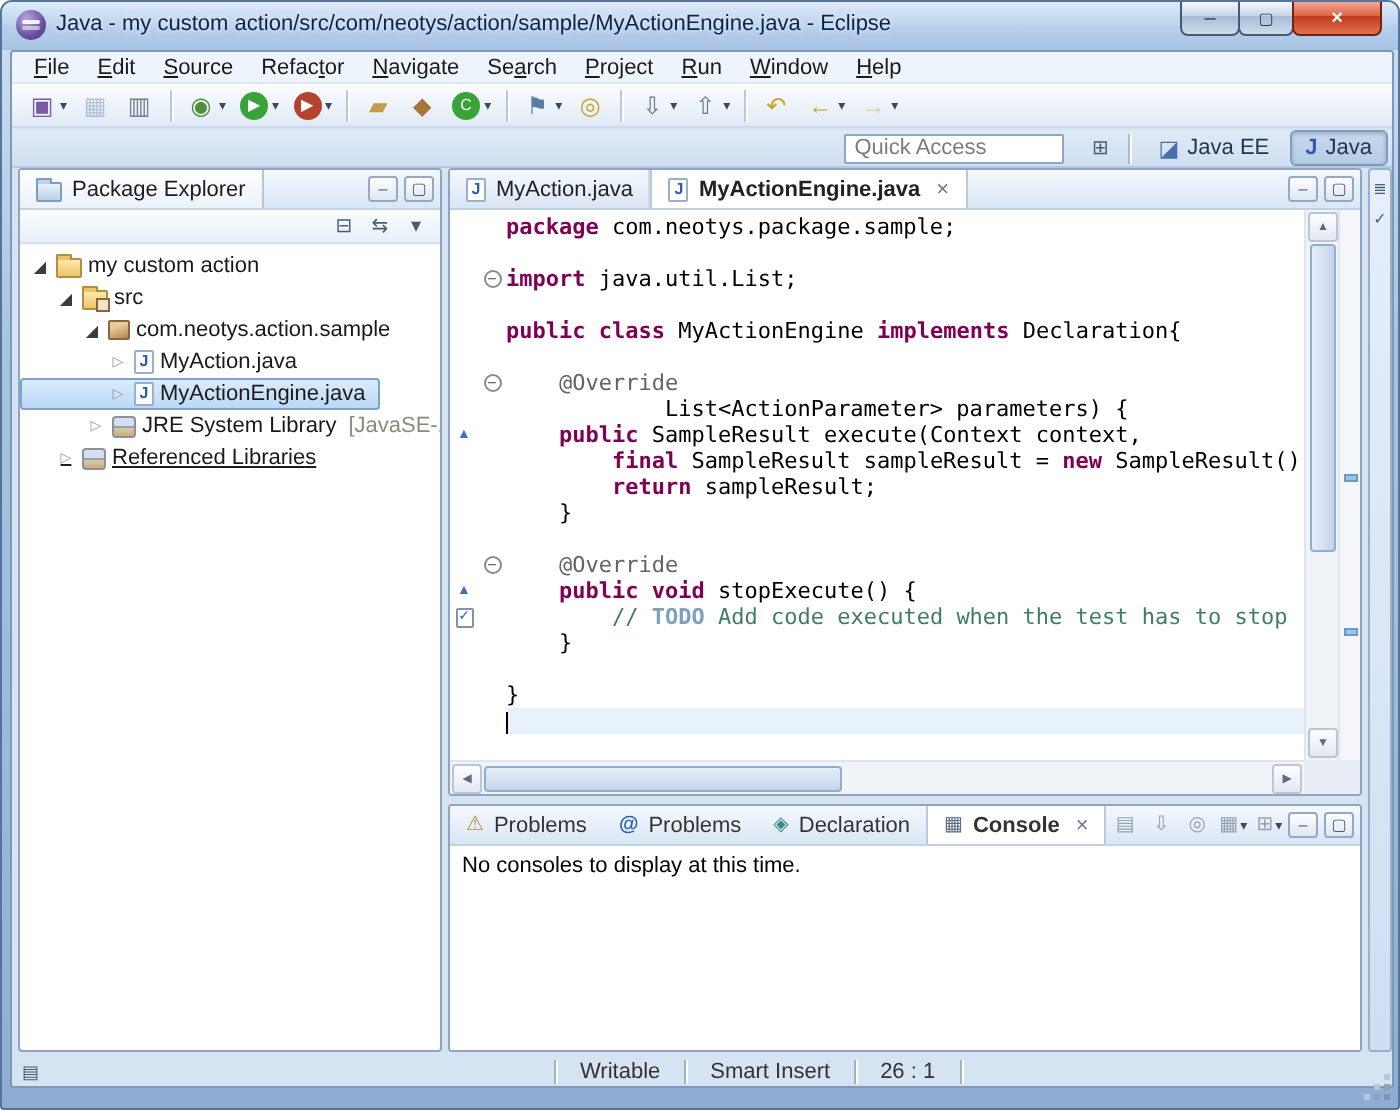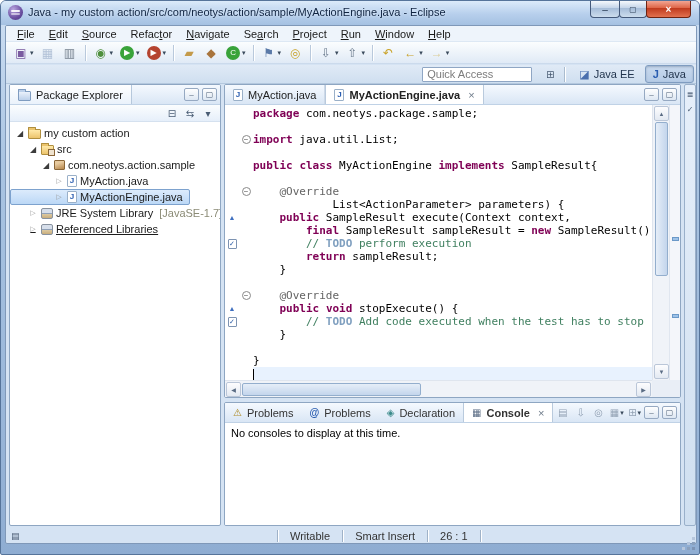--- a/index.html
+++ b/index.html
@@ -263,21 +263,21 @@
           <div class="tree-row" style="padding-left: 43px;">
             <span class="tw">▷</span>
             <span class="ticon ti-java-file">J</span>
             <span class="tree-label">MyAction.java</span>
           </div>
           <div class="tree-row selected" style="padding-left: 43px;">
             <span class="tw">▷</span>
             <span class="ticon ti-java-file">J</span>
             <span class="tree-label">MyActionEngine.java</span>
           </div>
-          <div class="tree-row" style="padding-left: 17px;">
+          <div class="tree-row" style="padding-left: 32px;">
             <span class="tw">▷</span>
             <span class="ticon ti-library"></span>
             <span class="tree-label">JRE System Library</span>
             <span class="tree-suffix">[JavaSE-1.7]</span>
           </div>
           <div class="tree-row" style="padding-left: 17px; text-decoration: underline;">
             <span class="tw">▷</span>
             <span class="ticon ti-library"></span>
             <span class="tree-label">Referenced Libraries</span>
           </div>
@@ -322,21 +322,21 @@
               <span class="cl-text"><span class="tk-kw">import</span><span class="tk-pl"> java.util.List;</span></span>
             </div>
             <div class="codeline">
               <span class="cl-ruler"></span>
               <span class="cl-fold"></span>
               <span class="cl-text"></span>
             </div>
             <div class="codeline">
               <span class="cl-ruler"></span>
               <span class="cl-fold"></span>
-              <span class="cl-text"><span class="tk-kw">public</span><span class="tk-pl"> </span><span class="tk-kw">class</span><span class="tk-pl"> MyActionEngine </span><span class="tk-kw">implements</span><span class="tk-pl"> SampleResult{</span></span>
+              <span class="cl-text"><span class="tk-kw">public</span><span class="tk-pl"> </span><span class="tk-kw">class</span><span class="tk-pl"> MyActionEngine </span><span class="tk-kw">implements</span><span class="tk-pl"> Declaration{</span></span>
             </div>
             <div class="codeline">
               <span class="cl-ruler"></span>
               <span class="cl-fold"></span>
               <span class="cl-text"></span>
             </div>
             <div class="codeline">
               <span class="cl-ruler"></span>
               <span class="cl-fold">
                 <span class="fold-minus">−</span>
@@ -352,27 +352,20 @@
               <span class="cl-ruler">
                 <span class="mk-override">▲</span>
               </span>
               <span class="cl-fold"></span>
               <span class="cl-text"><span class="tk-pl">    </span><span class="tk-kw">public</span><span class="tk-pl"> SampleResult execute(Context context,</span></span>
             </div>
             <div class="codeline">
               <span class="cl-ruler"></span>
               <span class="cl-fold"></span>
               <span class="cl-text"><span class="tk-pl">        </span><span class="tk-kw">final</span><span class="tk-pl"> SampleResult sampleResult = </span><span class="tk-kw">new</span><span class="tk-pl"> SampleResult();</span></span>
-            </div>
-            <div class="codeline">
-              <span class="cl-ruler">
-                <span class="mk-task">✓</span>
-              </span>
-              <span class="cl-fold"></span>
-              <span class="cl-text"><span class="tk-pl">        </span><span class="tk-cm">// </span><span class="tk-todo">TODO</span><span class="tk-cm"> perform execution</span></span>
             </div>
             <div class="codeline">
               <span class="cl-ruler"></span>
               <span class="cl-fold"></span>
               <span class="cl-text"><span class="tk-pl">        </span><span class="tk-kw">return</span><span class="tk-pl"> sampleResult;</span></span>
             </div>
             <div class="codeline">
               <span class="cl-ruler"></span>
               <span class="cl-fold"></span>
               <span class="cl-text"><span class="tk-pl">    }</span></span>

